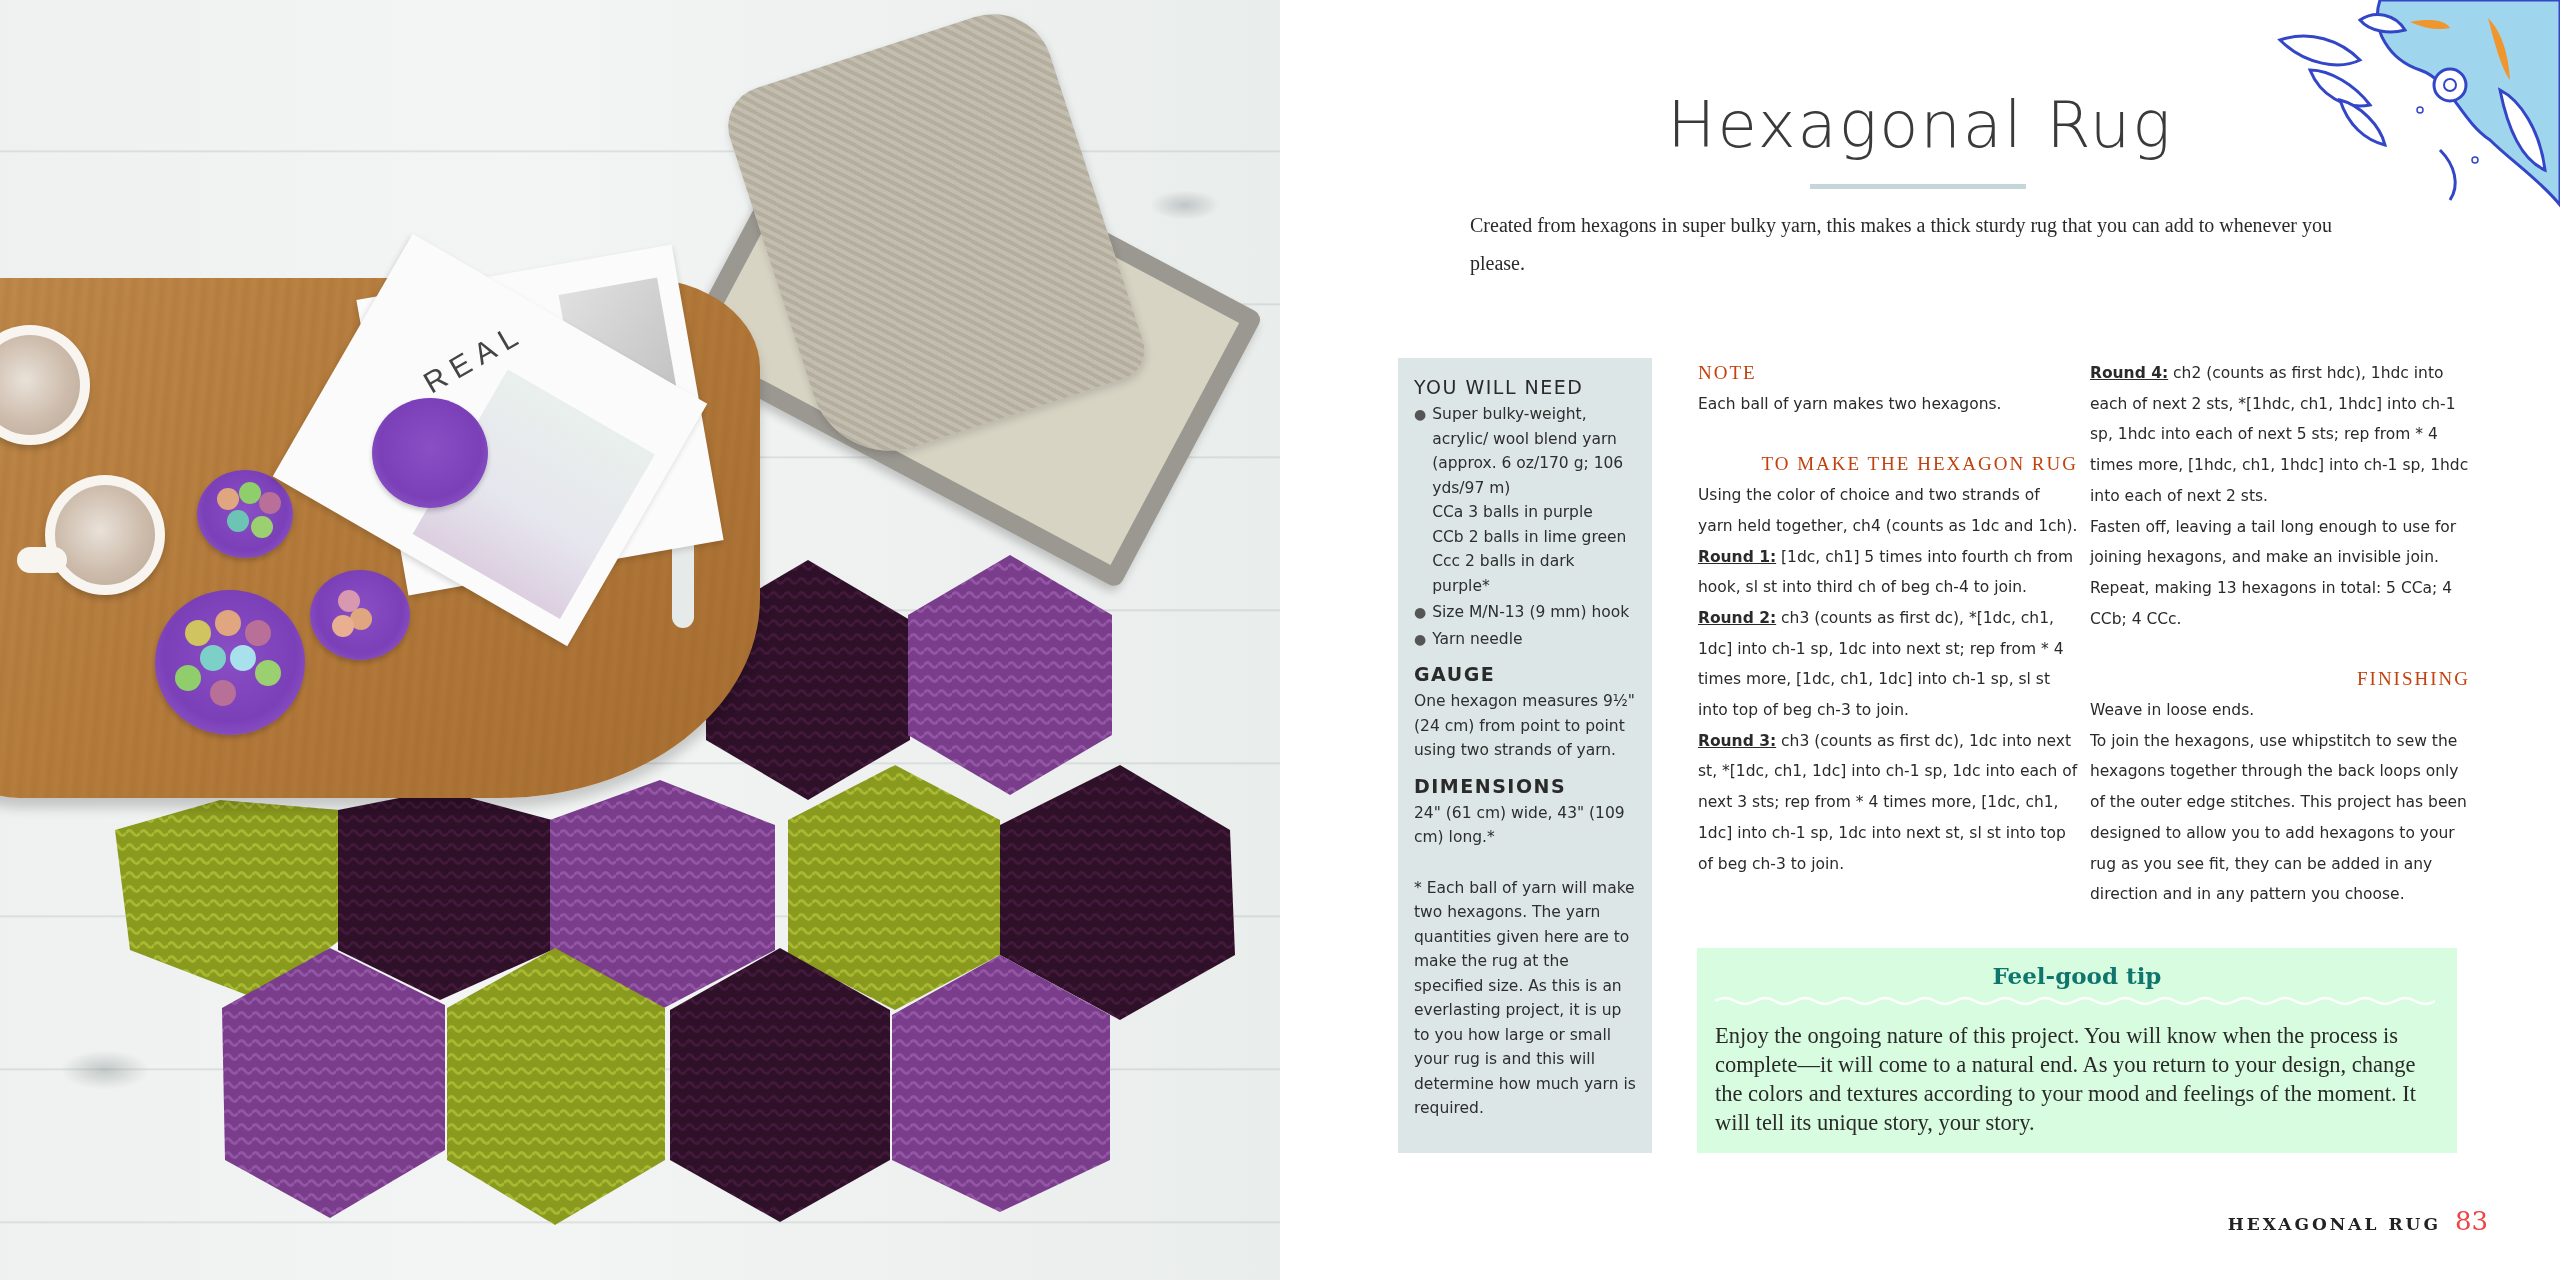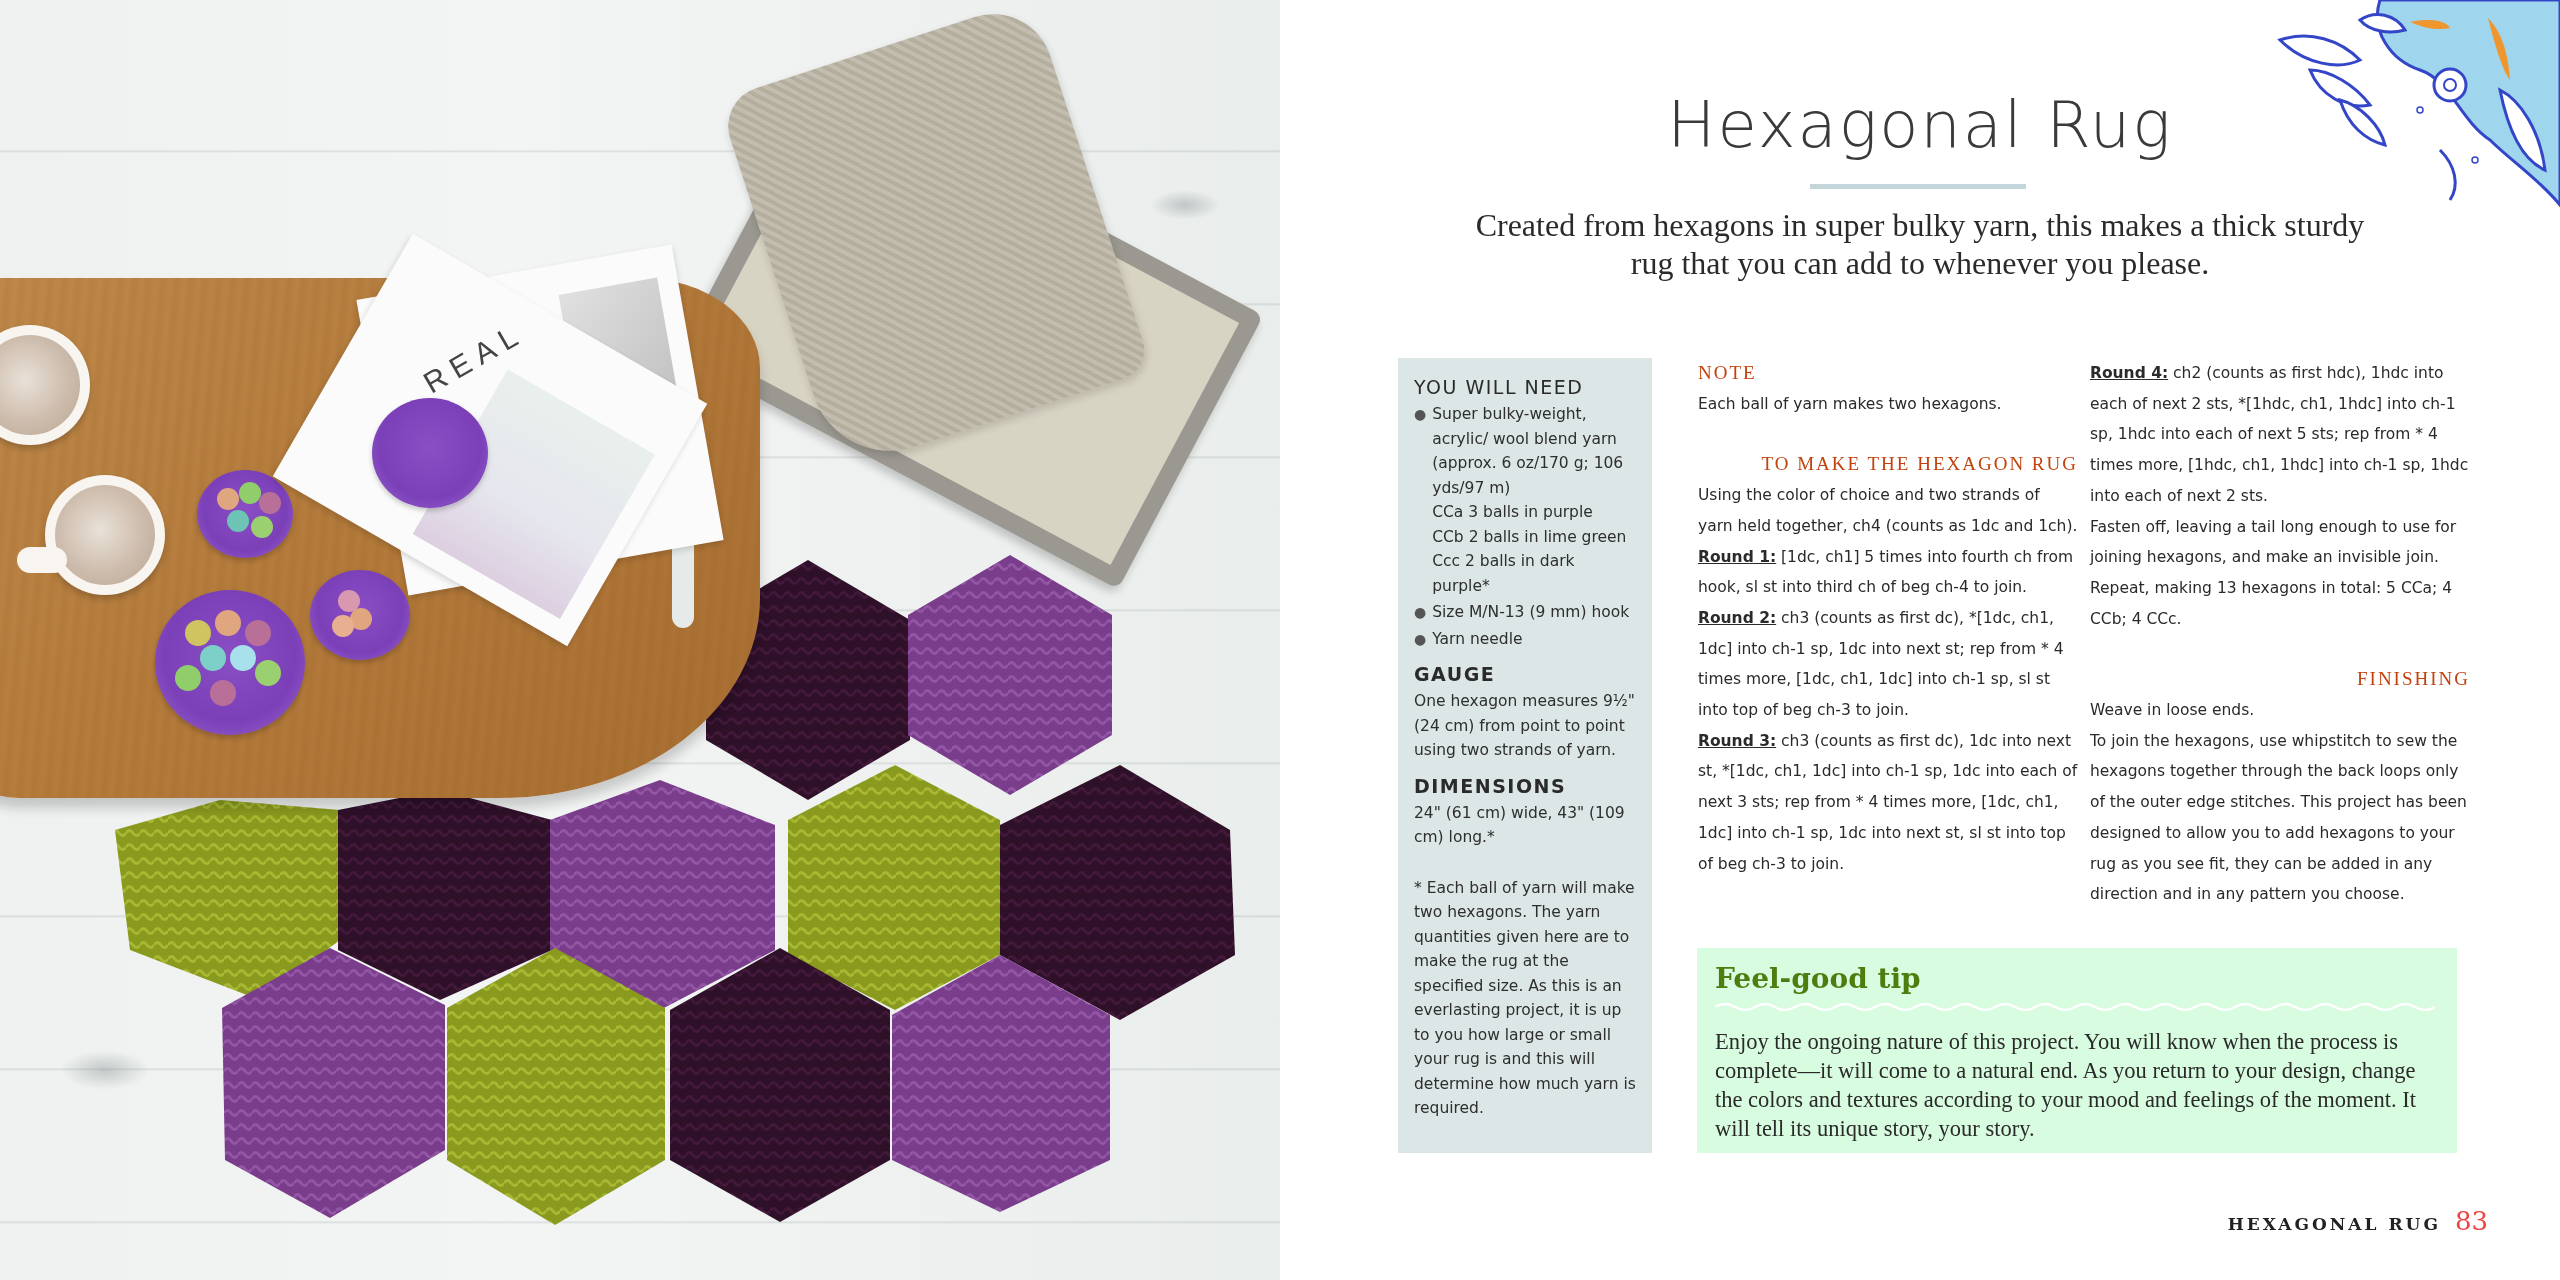--- a/index.html
+++ b/index.html
@@ -46,40 +46,40 @@
   .rug { position: absolute; left: 0; top: 0; width: 1280px; height: 1280px; pointer-events: none; }
 
   
   .text-page { position: absolute; left: 1280px; top: 0; width: 1280px; height: 1280px; background: #ffffff; }
 
   .ornament { position: absolute; right: 0; top: 0; width: 300px; height: 210px; }
 
   .title { position: absolute; left: 0; width: 1280px; top: 88px; text-align: center;
     font-family: "DejaVu Sans", sans-serif; font-weight: 200; font-size: 64px; letter-spacing: 2px; color: #3a3a3a; }
   .title-rule { position: absolute; left: 530px; top: 184px; width: 216px; height: 5px; background: #c4d6d9; }
-  .subtitle { position: absolute; left: 190px; width: 900px; top: 206px; text-align: center;
-    font-family: "Liberation Serif", serif; font-size: 32px; line-height: 38px; color: #2a2a2a; }
+  .subtitle { position: absolute; left: 190px; width: 900px; top: 206px; 
+    font-family: "Liberation Serif", serif; font-size: 20px; line-height: 38px; color: #2a2a2a; }
 
   .sidebar { position: absolute; left: 118px; top: 358px; width: 254px; height: 795px; background: #dce6e6; padding: 18px 16px; }
   .sb-h { font-family: "DejaVu Sans", sans-serif; font-size: 19px; letter-spacing: 1.5px; color: #2a2a2a; margin-bottom: 4px; }
   .sb-h.bold { font-weight: bold; margin-top: 12px; }
   .sb-p { font-family: "DejaVu Sans", sans-serif; font-size: 15.5px; line-height: 24.5px; color: #2e2e2e; }
   .sb-bullet { display: flex; gap: 6px; margin-top: 2px; }
   .sb-dot { color: #555; font-size: 14px; }
   .sb-note { margin-top: 26px; }
 
   .col { position: absolute; top: 358px; font-family: "DejaVu Sans", sans-serif; font-size: 15.5px; line-height: 30.7px; color: #2a2a2a; }
   .col-a { left: 418px; width: 380px; }
   .col-b { left: 810px; width: 380px; }
   .col-h { font-family: Liberation Serif, serif; font-size: 19px; letter-spacing: 2px; color: #c2410c; margin-top: 0; }
   .col-h.spaced { margin-top: 30px; text-align: right; }
   .rnd b { font-weight: bold; text-decoration: underline; }
 
   .tip { position: absolute; left: 417px; top: 948px; width: 760px; height: 205px; background: #d8fcdf; padding: 14px 18px; }
-  .tip-h { font-family: "DejaVu Serif", serif; font-weight: bold; font-size: 28px; color: #4d7c0f; }
+  .tip-h { font-family: "DejaVu Serif", serif; font-weight: bold; font-size: 23px; color: #0f766e; text-align: center; }
   .tip-wave { height: 12px; margin: 6px 0 10px; }
   .tip-p { font-family: "Liberation Serif", serif; font-size: 22.5px; line-height: 29px; color: #2a2a2a; }
 
   .folio { position: absolute; right: 72px; top: 1206px; display: flex; align-items: baseline; gap: 14px; }
   .folio-title { font-family: "DejaVu Serif", serif; font-weight: bold; font-size: 17px; letter-spacing: 3px; color: #222; }
   .folio-num { font-family: "DejaVu Serif", serif; font-weight: normal; font-size: 26px; color: #ef4444; }
 </style>
 </head>
 <body>
 

